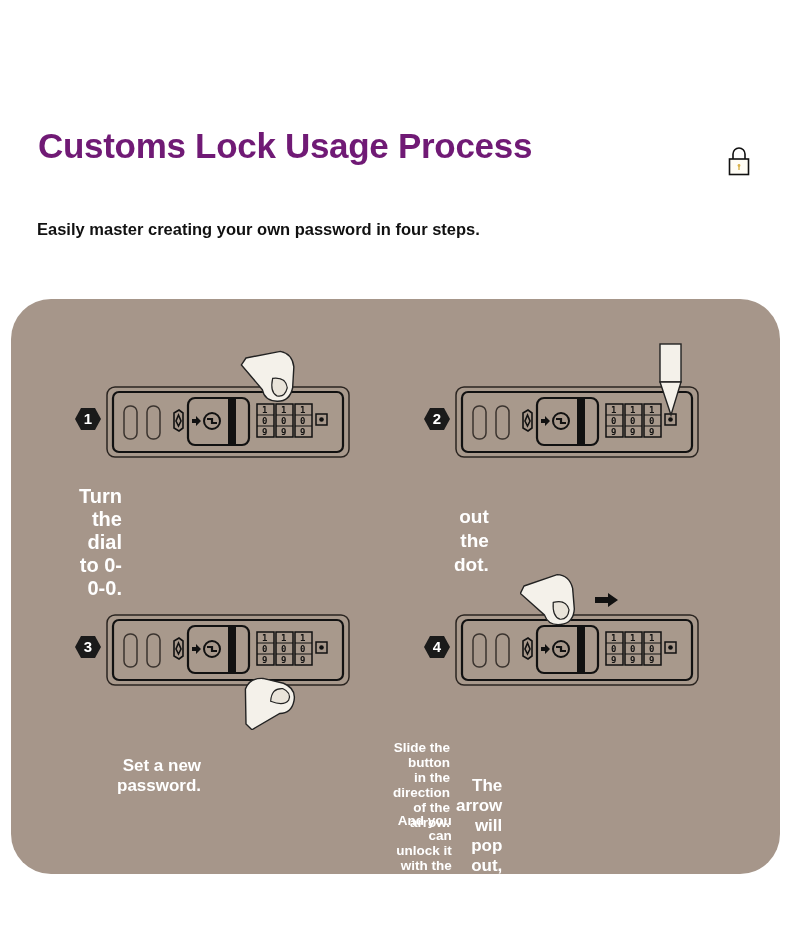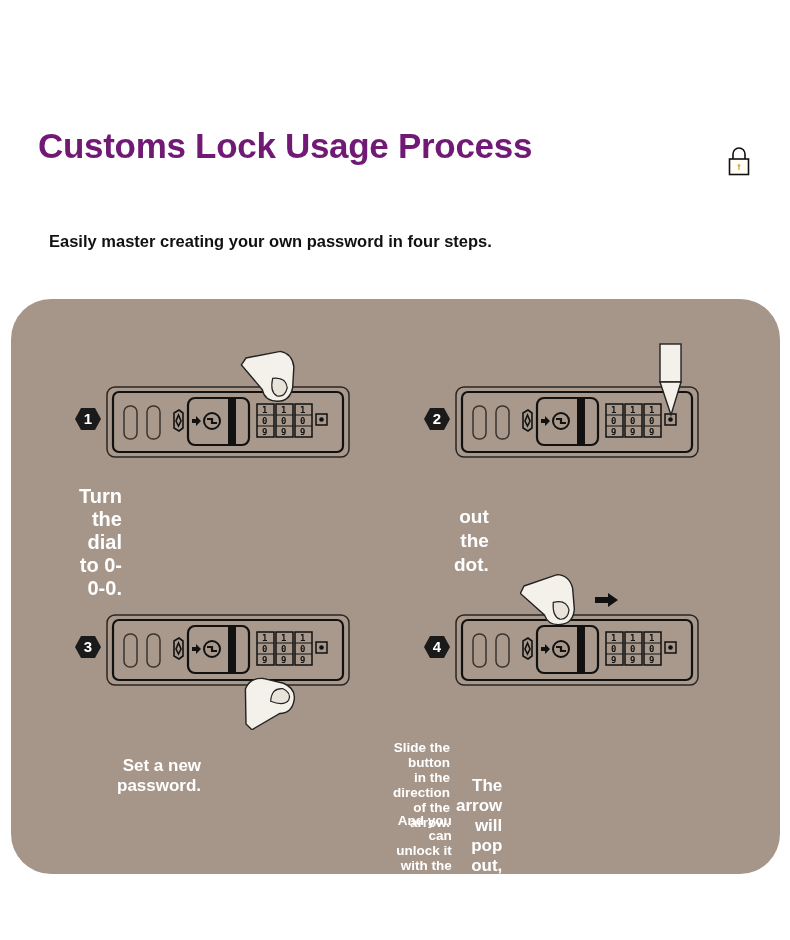--- a/index.html
+++ b/index.html
@@ -1,19 +1,19 @@
 <!DOCTYPE html>
 <html><head>
 <meta charset="utf-8">
 <style>
   html, body { margin:0; padding:0; }
   body { width:790px; height:940px; background:#ffffff; position:relative; overflow:hidden;
          font-family:"Liberation Sans", "DejaVu Sans", sans-serif; }
   .title { position:absolute; left:38px; top:126px; font-size:35px; font-weight:bold; color:#701a75; letter-spacing:-0.3px; margin:0; }
-  .subtitle { position:absolute; left:37px; top:220px; font-size:16.5px; font-weight:bold; color:#111; margin:12px; }
+  .subtitle { position:absolute; left:37px; top:220px; font-size:16.5px; font-weight:bold; color:#111; margin:0; }
   .lock-icon { position:absolute; left:728px; top:146px; width:22px; height:30px; }
   .panel { position:absolute; left:11px; top:299px; width:769px; height:575px; background:#a6968a; border-radius:40px; }
   .step { position:absolute; }
   .lock-body { position:absolute; }
   .cap { position:absolute; color:#ffffff; font-weight:bold; margin:0;text-align:right; }
   .badge { position:absolute; width:26px; height:24px; }
   .badge span { position:absolute; left:0; top:0; width:26px; height:24px; color:#fff; font-weight:bold; font-size:15px;
                 text-align:center; line-height:24px; }
   .dial-digit { font-family:"DejaVu Sans Mono", monospace; font-weight:bold; font-size:9px; fill:#111; }
 </style>

